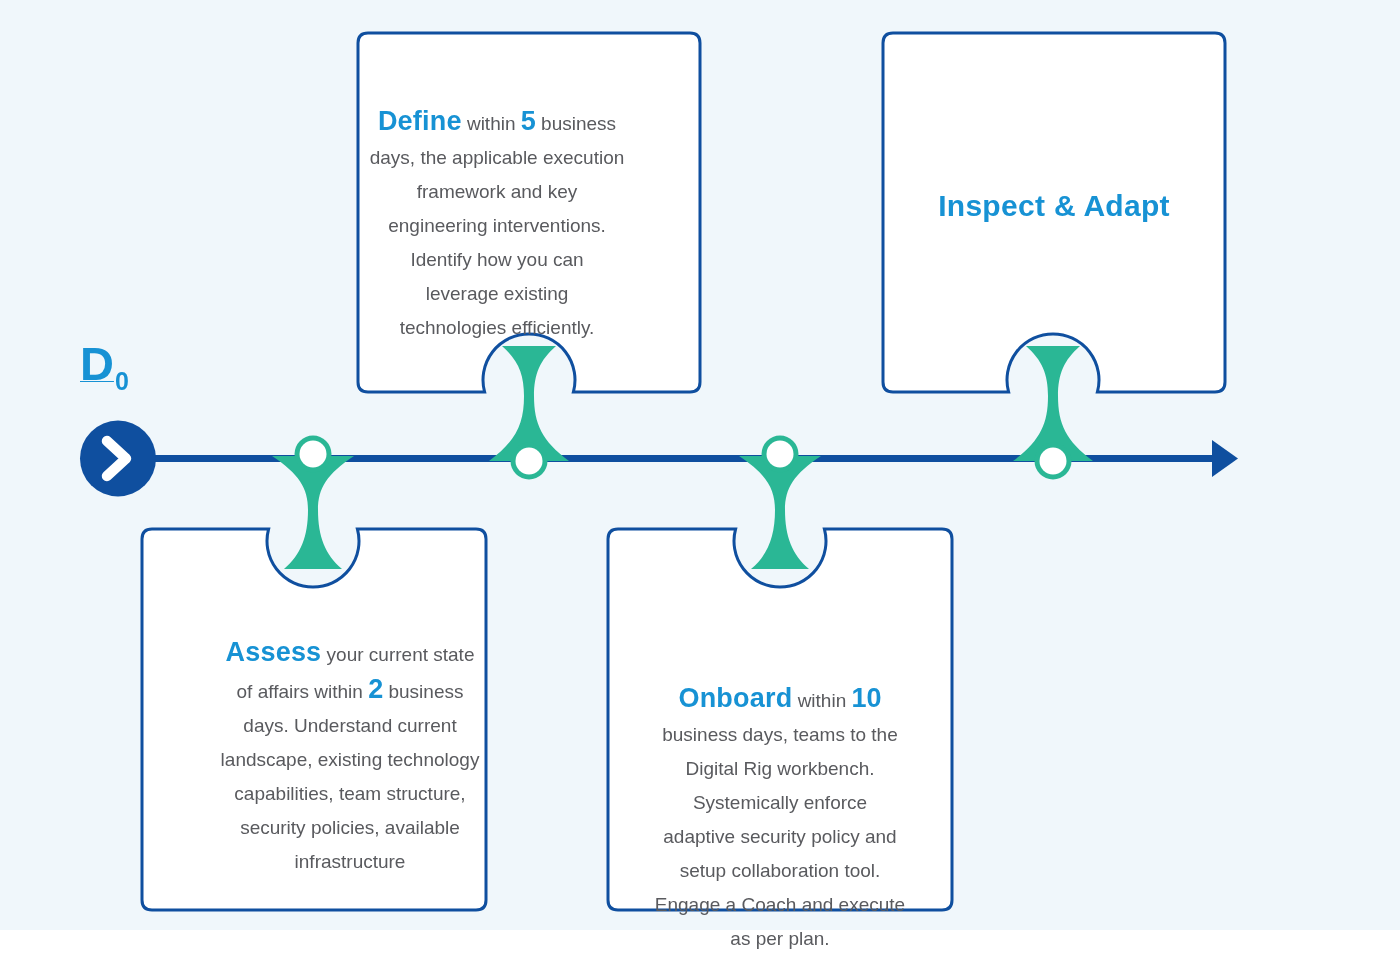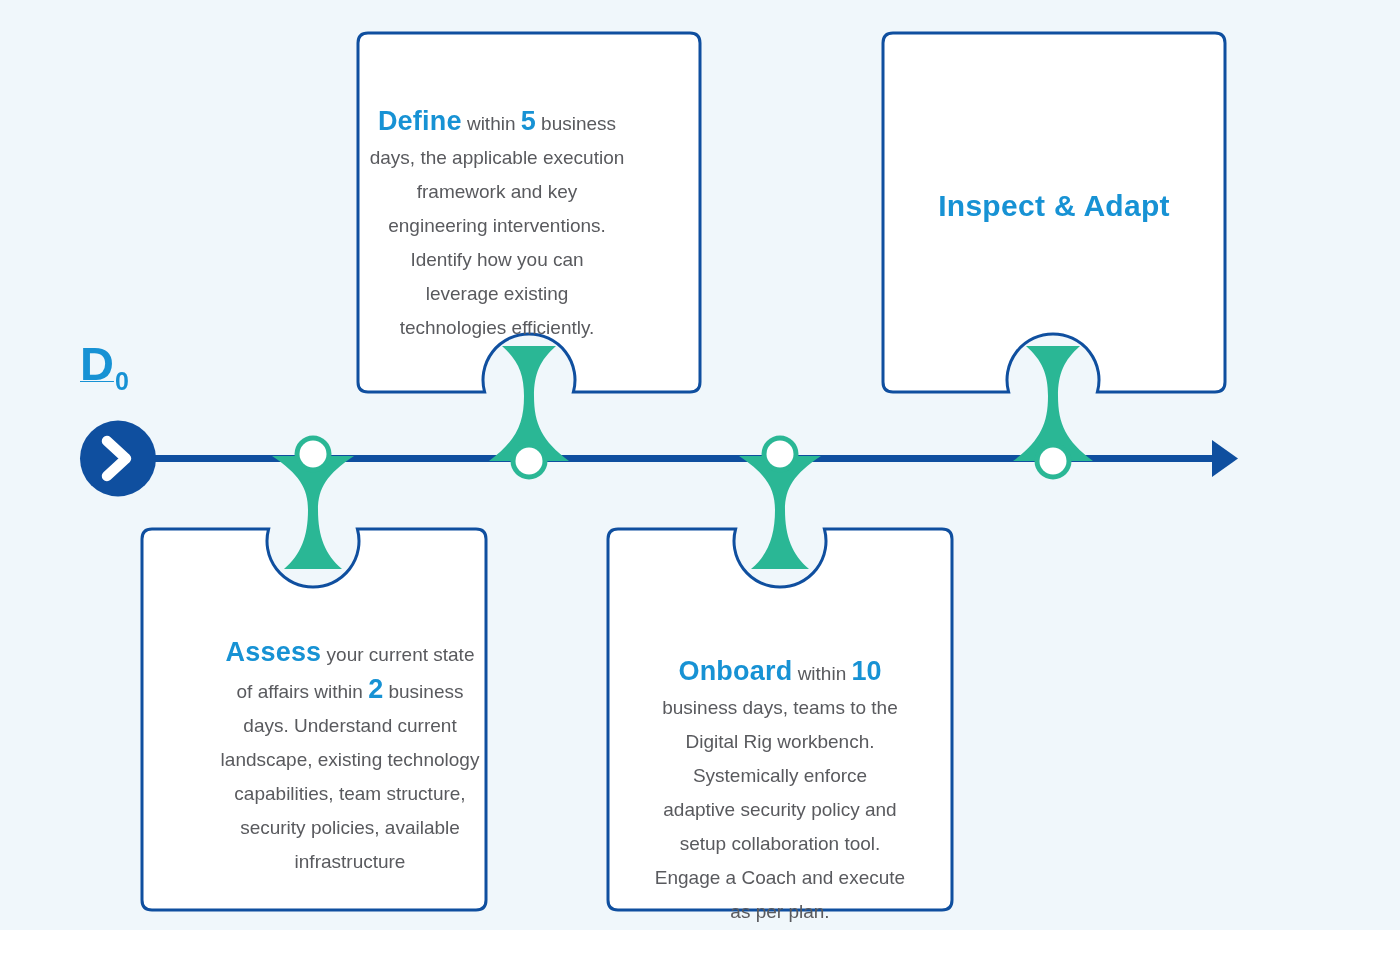--- a/index.html
+++ b/index.html
@@ -75,21 +75,21 @@
     <div class="card-text" style="left:142px;top:601px;width:416px;">
       <span class="lead">Assess</span><span> your current state
 of affairs within </span><span class="num">2</span><span> business
 days. Understand current
 landscape, existing technology
 capabilities, team structure,
 security policies, available
 infrastructure</span>
     </div>
 
-    <div class="card-text" style="left:608px;top:620px;width:344px;">
+    <div class="card-text" style="left:608px;top:647px;width:344px;">
       <span class="lead">Onboard</span><span> within </span><span class="num">10</span><span>
 business days, teams to the
 Digital Rig workbench.
 Systemically enforce
 adaptive security policy and
 setup collaboration tool.
 Engage a Coach and execute
 as per plan.</span>
     </div>
 

